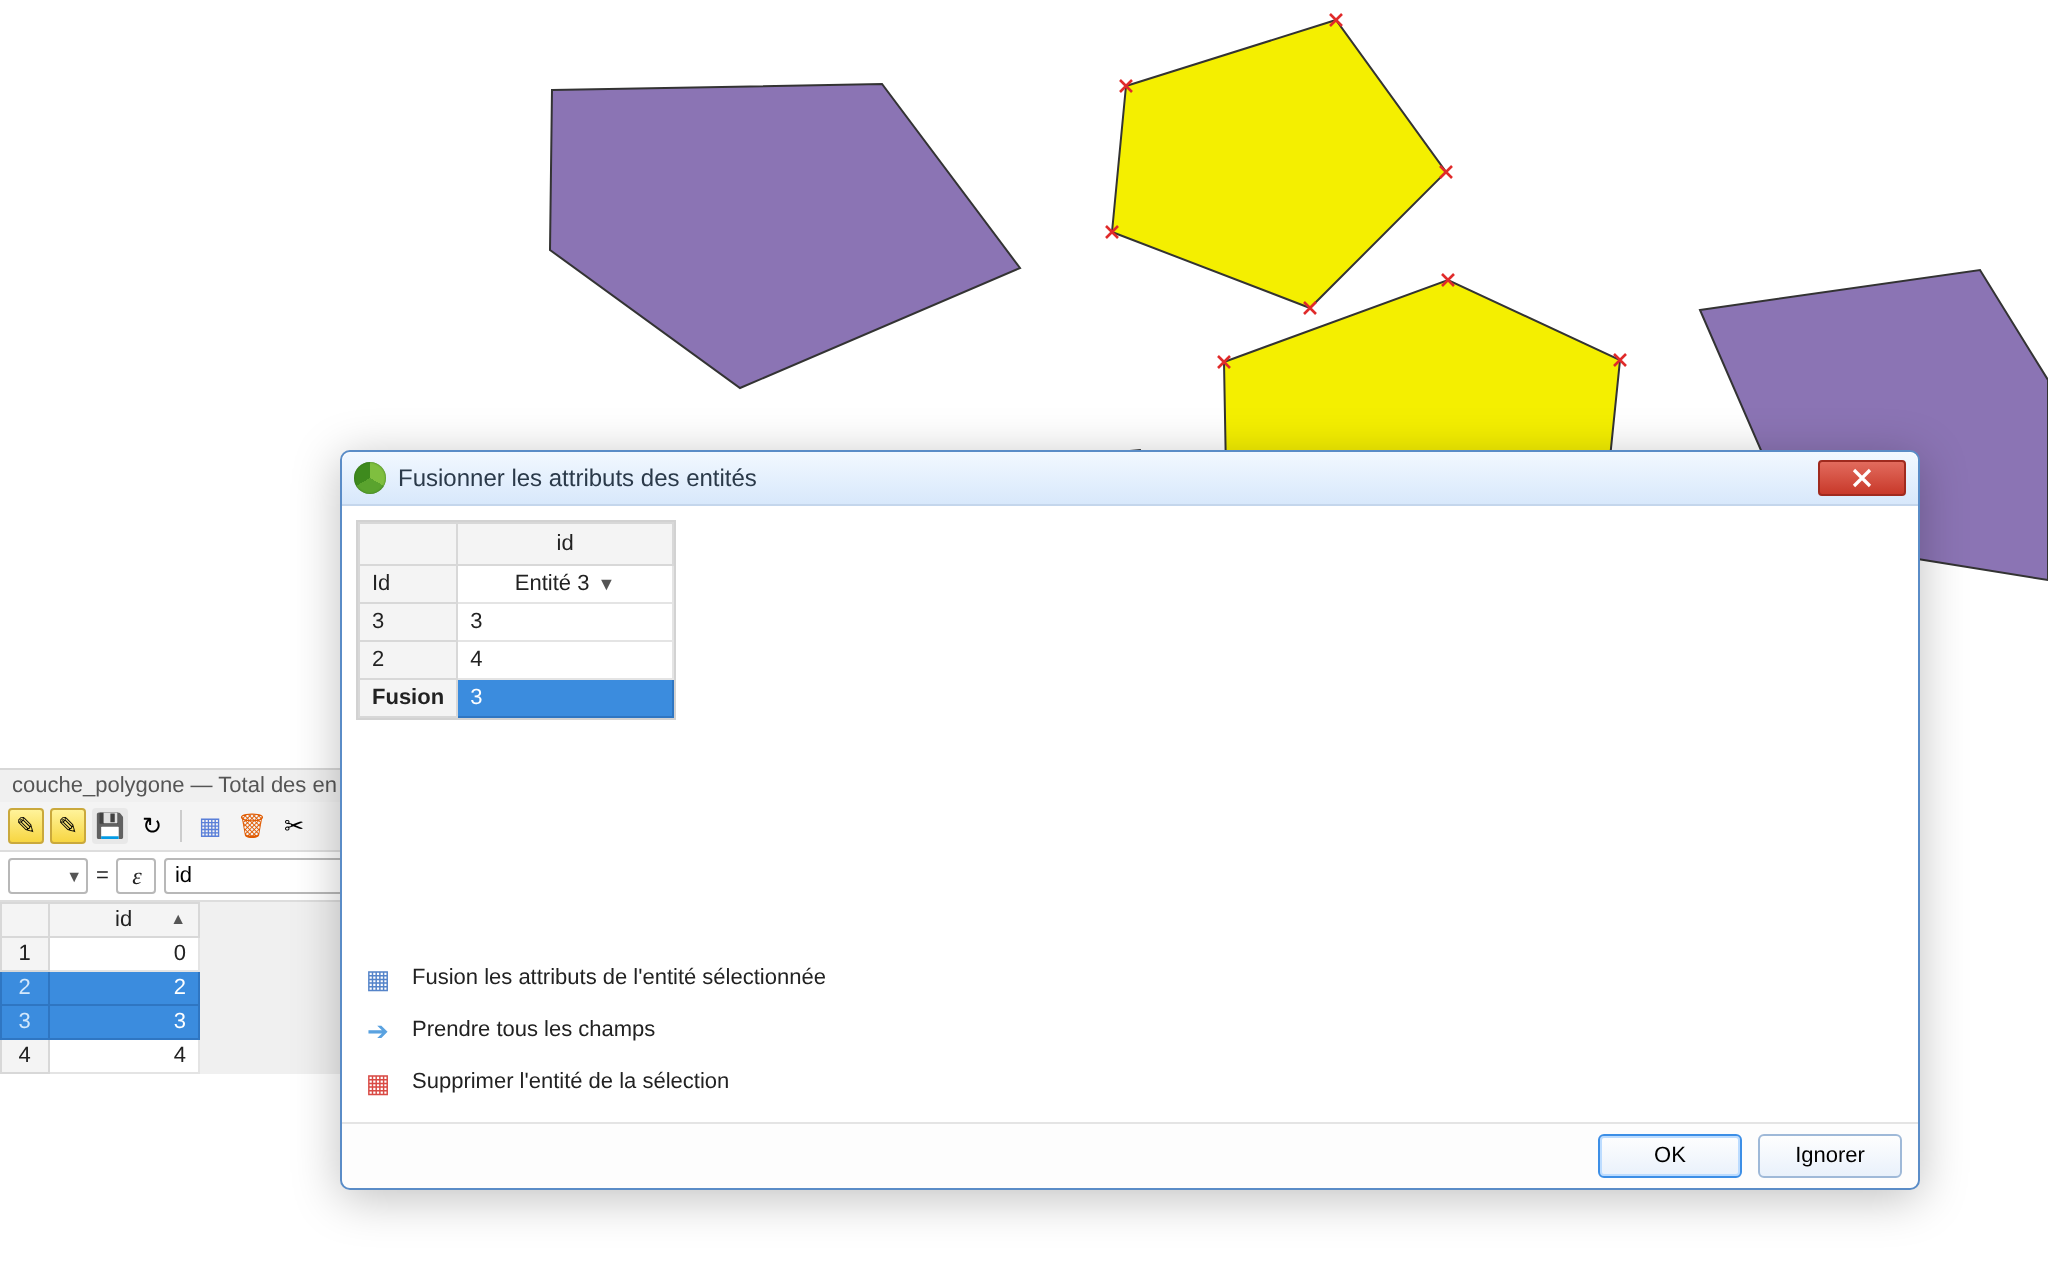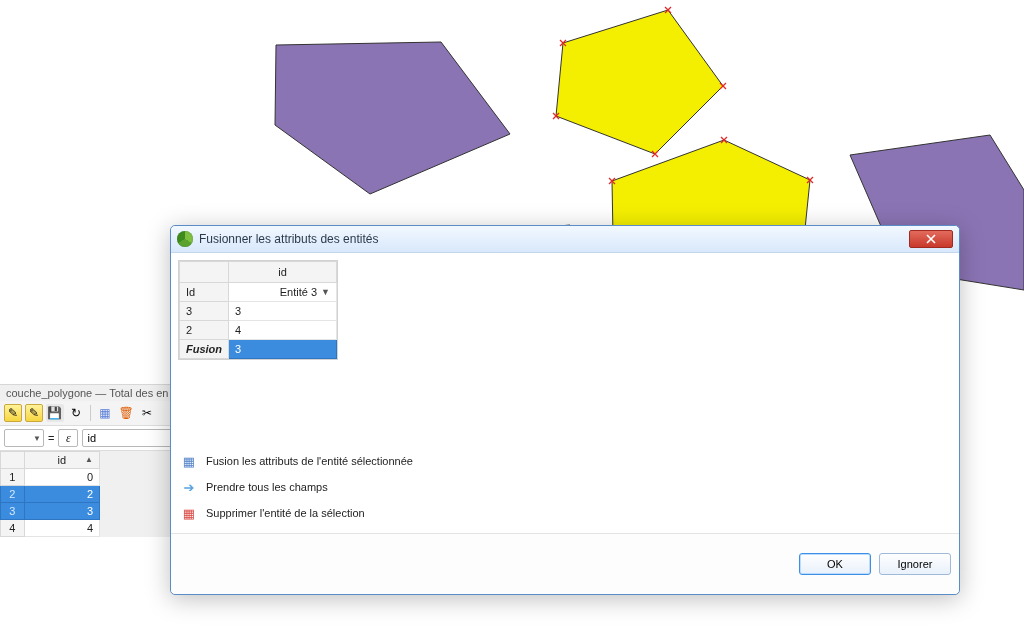--- a/index.html
+++ b/index.html
@@ -148,24 +148,24 @@
       background:#f4f4f4; border:1px solid #d8d8d8; padding:4px 6px; font-weight:normal;
       text-align:center;
     }
     .merge-table th.corner { background:#f4f4f4; }
     .merge-table td {
       border:1px solid #e4e4e4; padding:3px 6px;
     }
     .merge-table td.row-hdr {
       background:#f4f4f4; border-color:#d8d8d8; text-align:left; width: 46px;
     }
-    .merge-table tr.fusion td.row-hdr { font-weight:bold;font-style:italic; }
+    .merge-table tr.fusion td.row-hdr { font-weight:bold; }
     .merge-table tr.fusion td.val { background:#3b8cde; color:#fff; border-color:#2f76c2; }
     .dd-cell {
-      display:flex; justify-content:flex-end; align-items:center; gap:4px;
+      display:flex; justify-content:center; align-items:center; gap:4px;
       background:#fff;
     }
     .dd-cell .chev { font-size:9px; color:#555; }
 
     .action-list {
       margin-top: auto;
       padding-top: 12px;
     }
     .action-btn {
       display:flex; align-items:center; gap:8px;
@@ -176,21 +176,21 @@
     .act-icon {
       width: 18px; height:18px; display:flex; align-items:center; justify-content:center;
       font-size: 13px;
     }
     .act-icon.doc { color:#5584c9; }
     .act-icon.arrow { color:#5aa2e0; }
     .act-icon.del { color:#d94a44; }
 
     .dlg-buttons {
       border-top: 1px solid #e4e4e4;
-      padding: 19px 8px;
+      padding: 5px 8px;
       display:flex; justify-content:flex-end; gap:8px;
       background:#fdfdfd;
       border-radius: 0 0 5px 5px;
     }
     .win-btn {
       min-width: 72px; height: 22px;
       border: 1px solid #9fb9d8;
       background: linear-gradient(#fefefe, #e9f1fb);
       border-radius: 3px;
       font-size: 11px;

